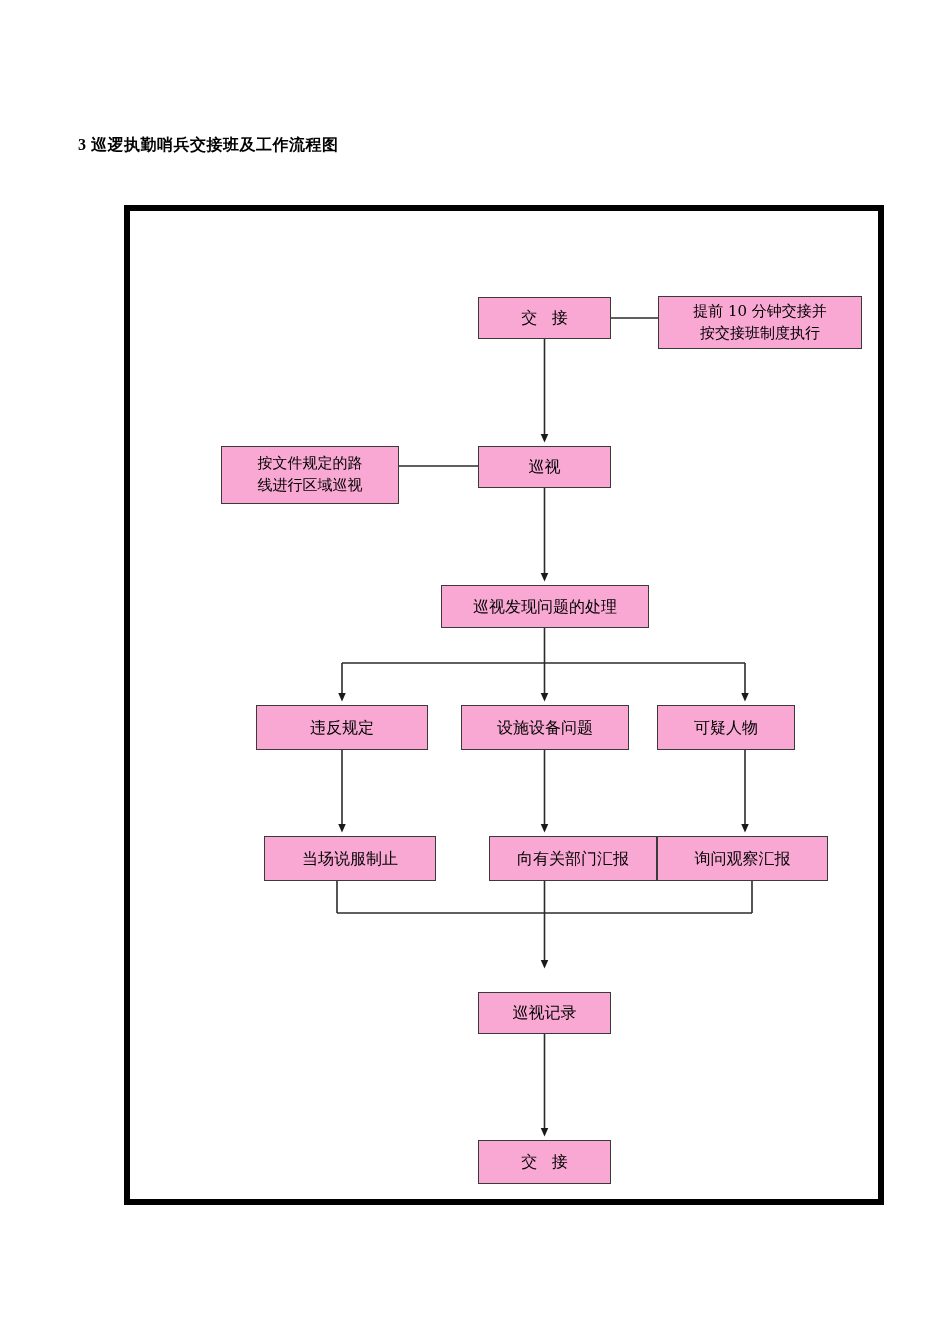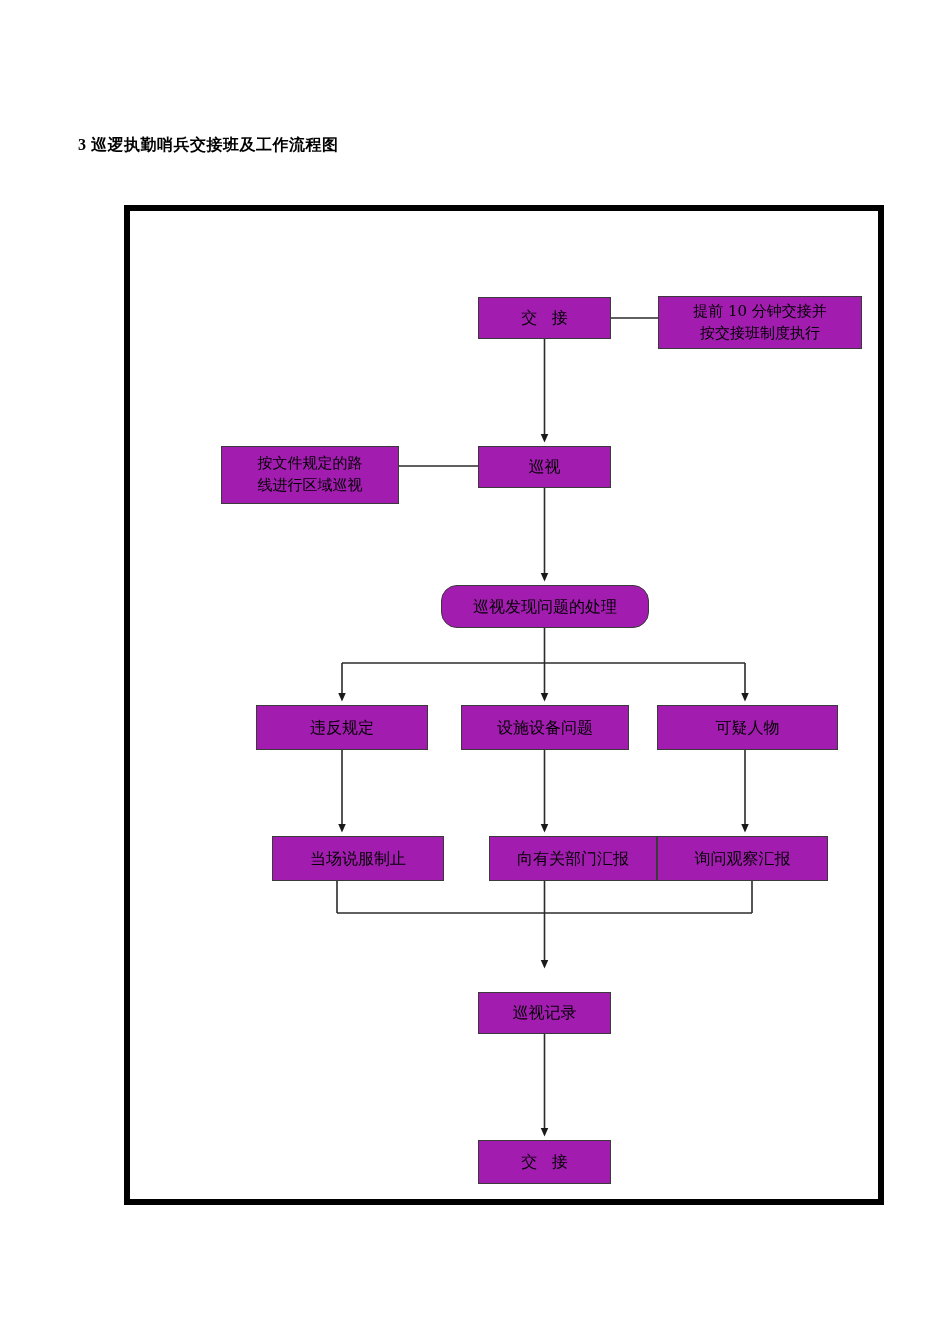--- a/index.html
+++ b/index.html
@@ -48,43 +48,43 @@
     top: 0;
     width: 950px;
     height: 1344px;
   }
 
   
   .node {
     position: absolute;
     box-sizing: border-box;
     border: 1.5px solid #3a3a3a;
-    background: #a21caf;
+    background: #f9a8d4;
     display: flex;
     align-items: center;
     justify-content: center;
     text-align: center;
     font-size: 16px;
     line-height: 1.45;
     color: #000000;
     font-family: "DejaVu Serif", "Liberation Serif", serif;
     white-space: pre-line;
   }
   .node.spaced { letter-spacing: 0.30em; text-indent: 0.30em; }
 
   
   #n-handover-top   { left: 478px; top: 297px;  width: 133px; height: 42px; }
   #n-note-handover  { left: 658px; top: 296px;  width: 204px; height: 53px; font-size: 15px; }
   #n-patrol         { left: 478px; top: 446px;  width: 133px; height: 42px; }
   #n-note-route     { left: 221px; top: 446px;  width: 178px; height: 58px; font-size: 15px; }
-  #n-issue          { left: 441px; top: 585px;  width: 208px; height: 43px; border-radius: 16px; }
+  #n-issue          { left: 441px; top: 585px;  width: 208px; height: 43px; }
   #n-branch-0       { left: 256px; top: 705px;  width: 172px; height: 45px; }
   #n-branch-1       { left: 461px; top: 705px;  width: 168px; height: 45px; }
-  #n-branch-2       { left: 657px; top: 705px;  width: 181px; height: 45px; }
-  #n-action-0       { left: 272px; top: 836px;  width: 172px; height: 45px; }
+  #n-branch-2       { left: 657px; top: 705px;  width: 138px; height: 45px; }
+  #n-action-0       { left: 264px; top: 836px;  width: 172px; height: 45px; }
   #n-action-1       { left: 461px; top: 836px;  width: 168px; height: 45px; margin-left: 28px; }
   #n-action-2       { left: 657px; top: 836px;  width: 171px; height: 45px; }
   #n-record         { left: 478px; top: 972px;  width: 133px; height: 42px; margin-top: 20px; }
   #n-handover-end   { left: 478px; top: 1140px; width: 133px; height: 44px; }
 
   
   .wires {
     position: absolute;
     left: 0; top: 0;
     width: 950px; height: 1344px;

